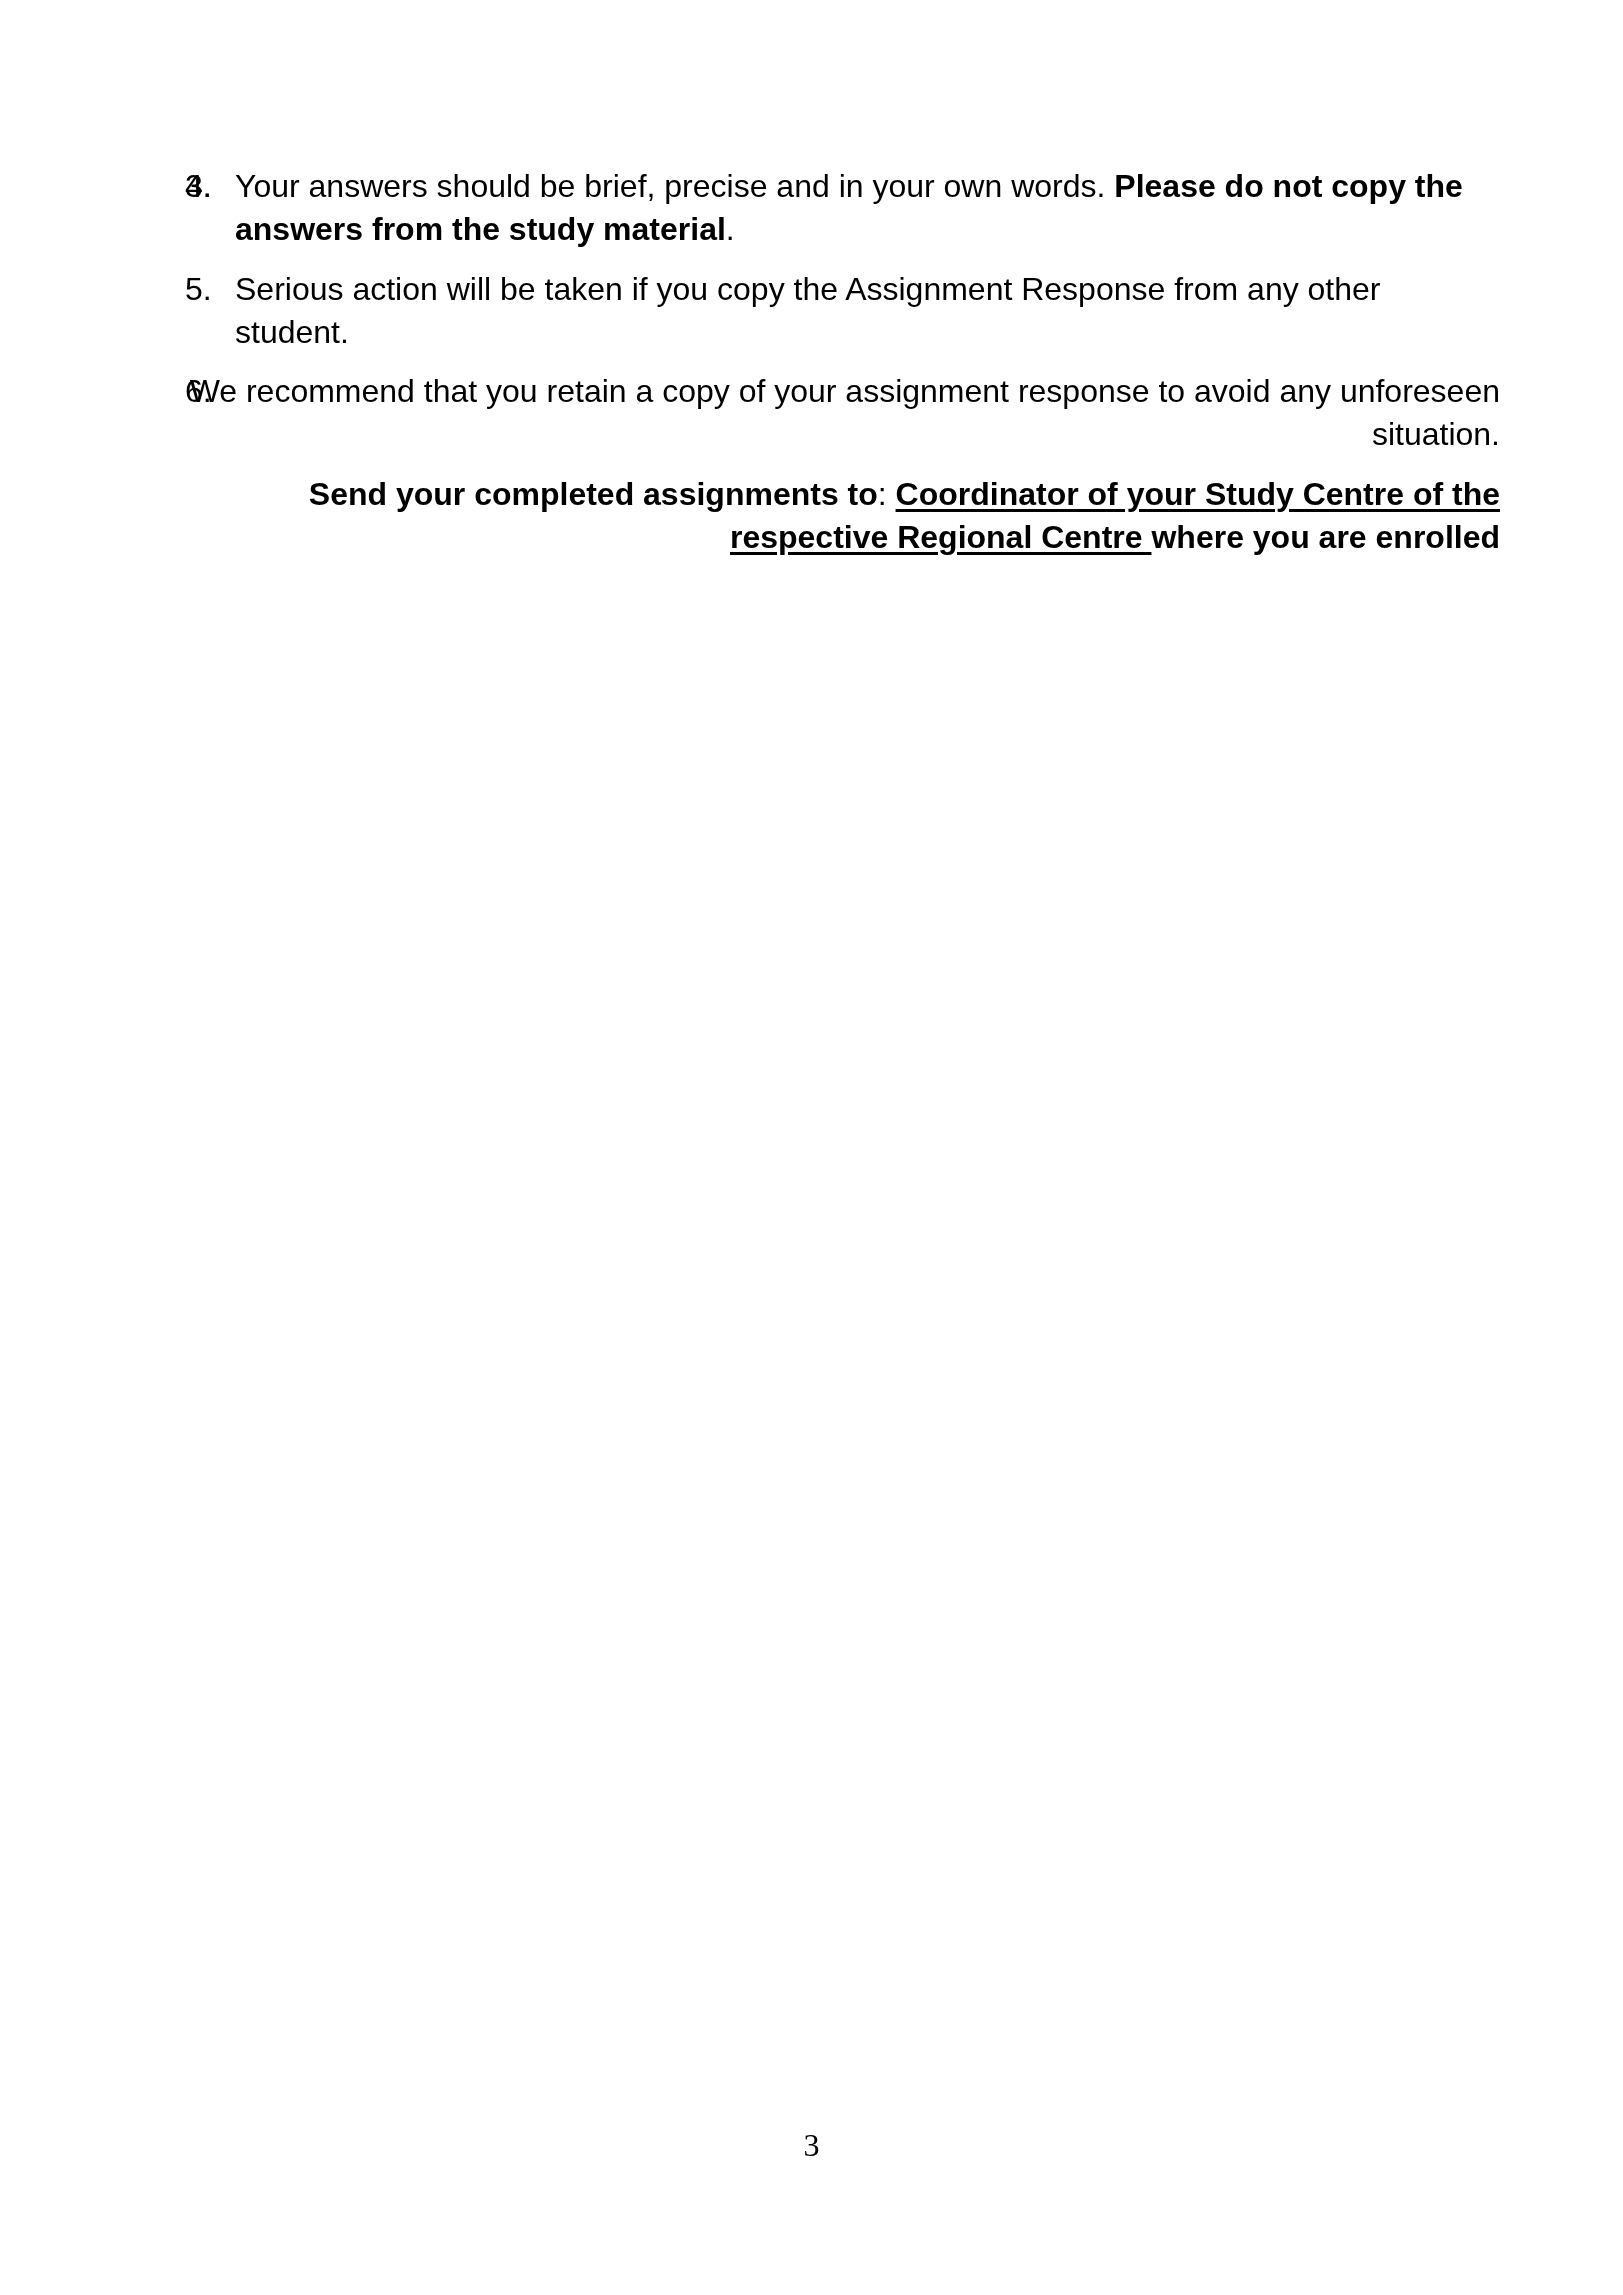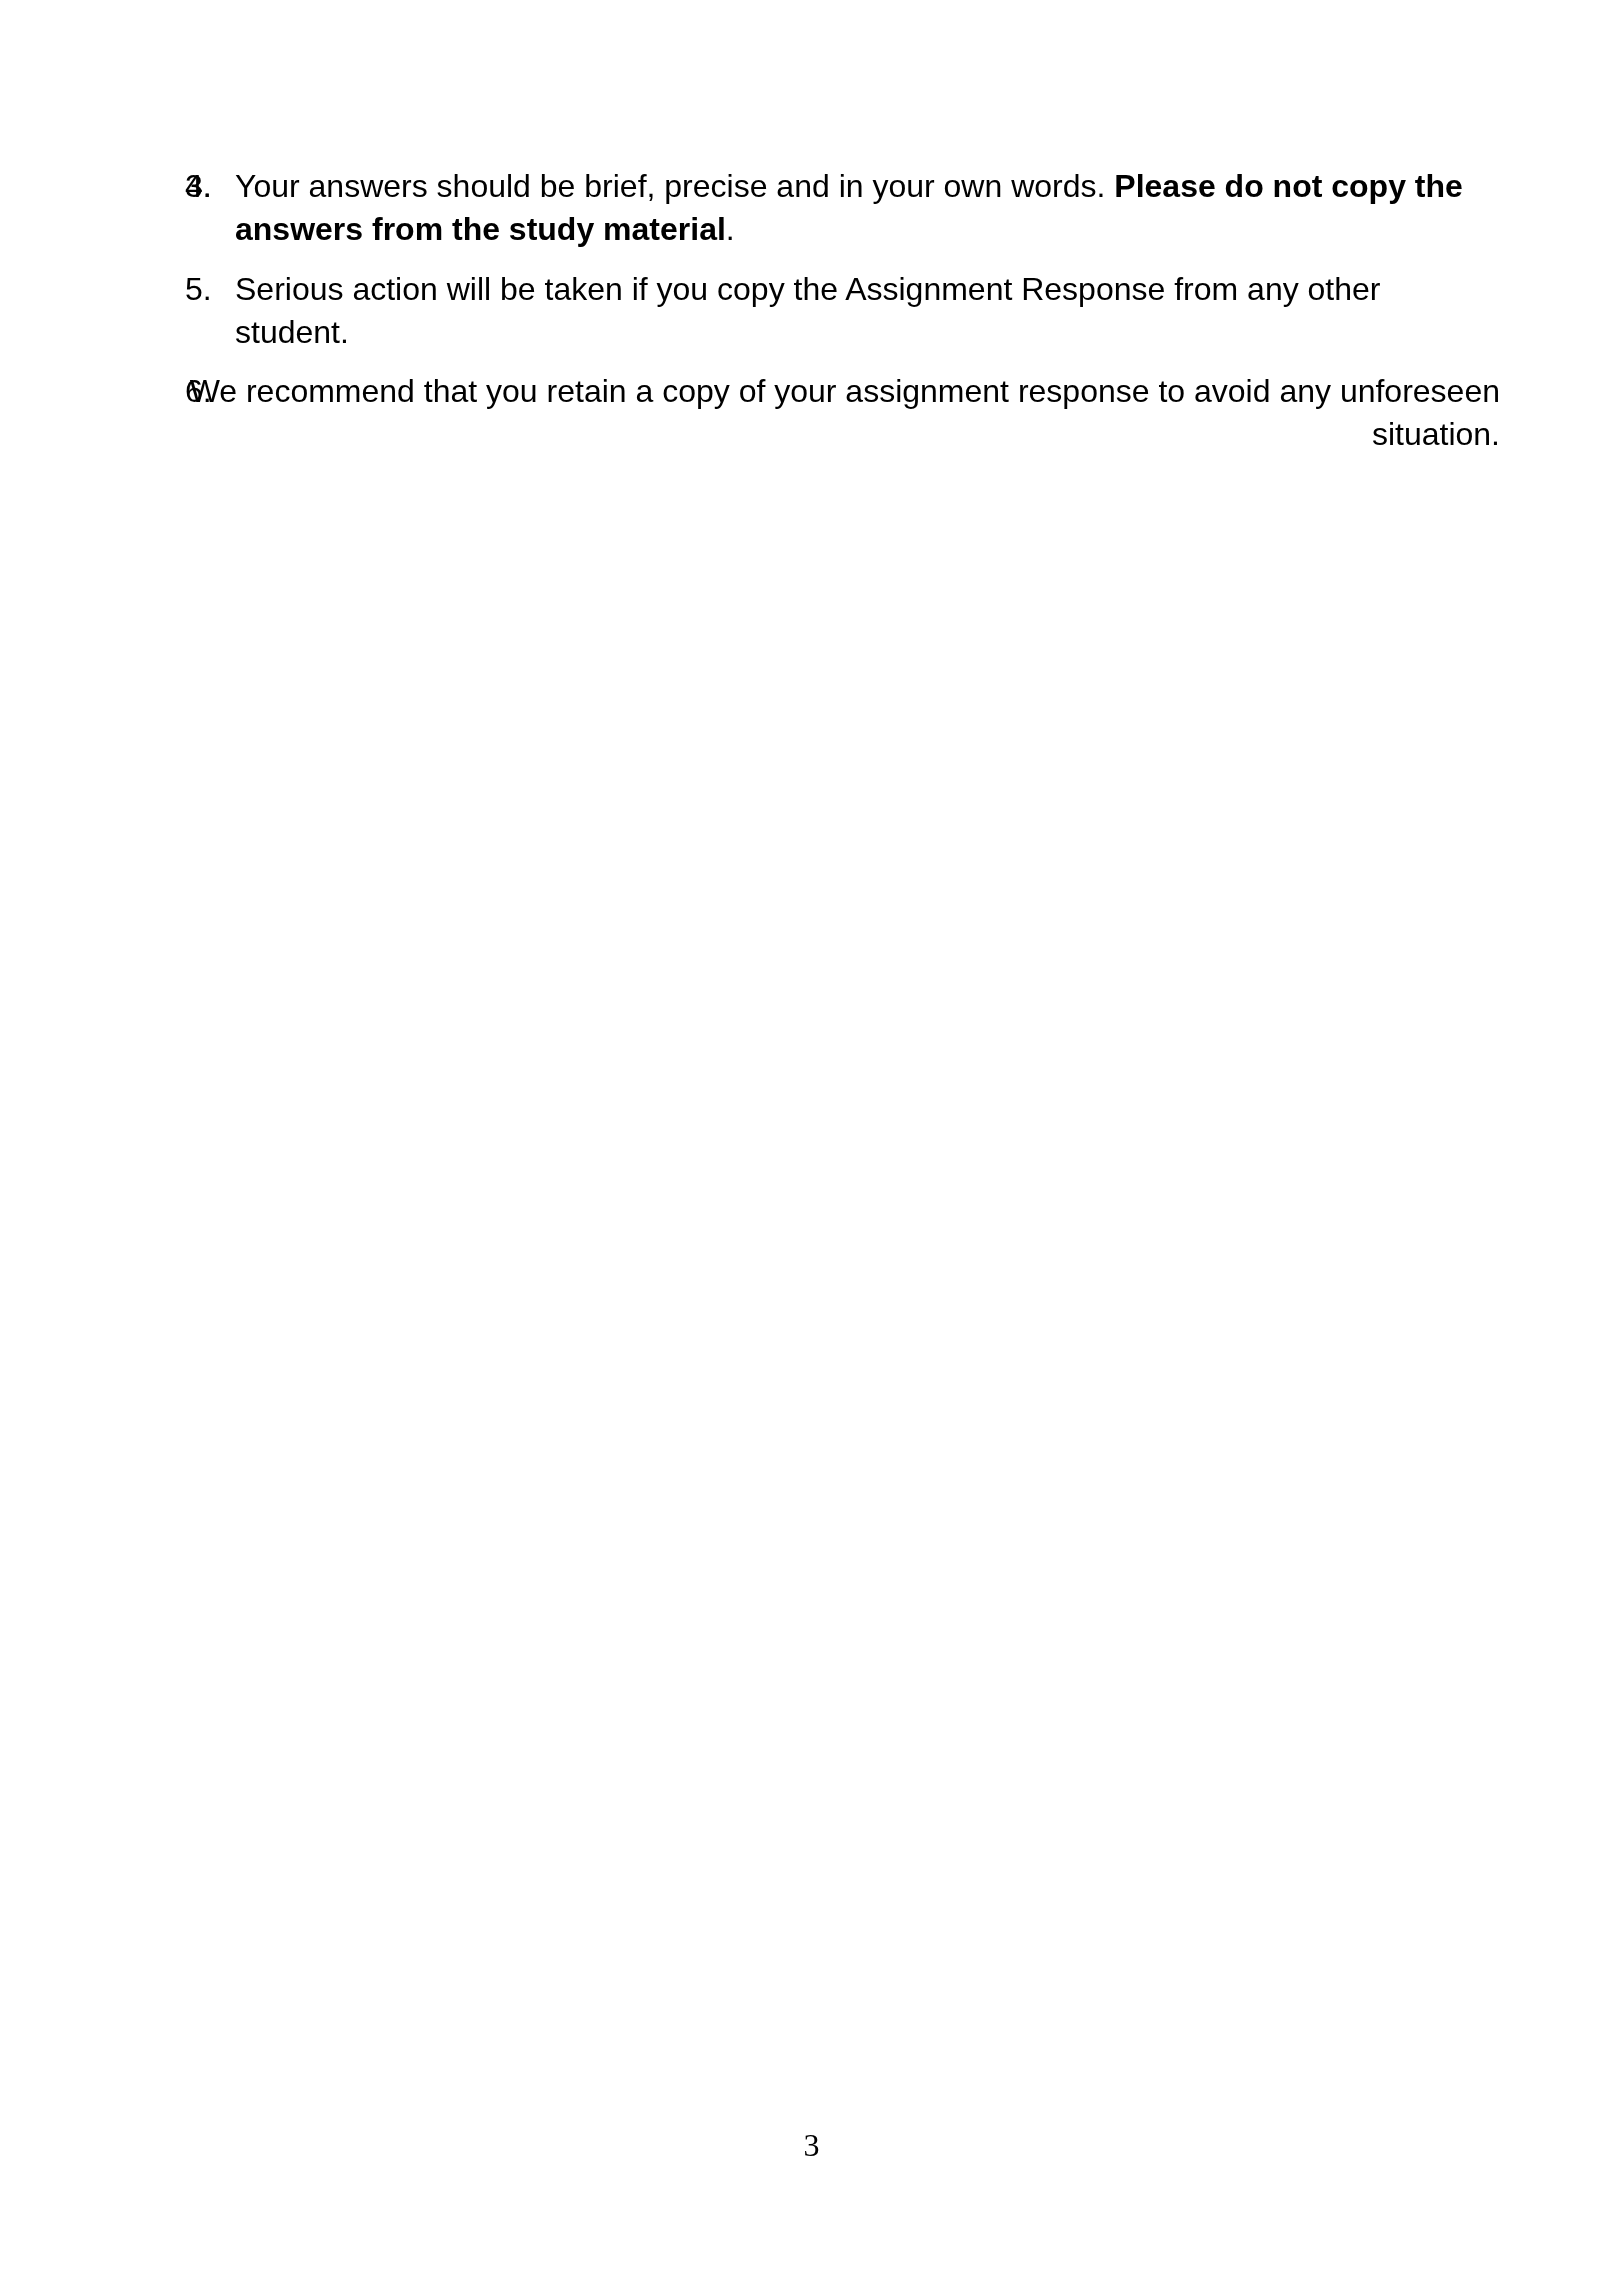--- a/index.html
+++ b/index.html
@@ -89,20 +89,23 @@
         <span class="num">5.</span>
         <span>Serious action will be taken if you copy the Assignment Response from any other student.</span>
       </li>
       <li>
         <span class="num">6.</span>
       </li>
     </ol>
 
     <p>We recommend that you retain a copy of your assignment response to avoid any unforeseen situation.</p>
 
+    <p>
+      <span class="bold">Send your completed assignments to</span><span>: </span><span class="bold underline">Coordinator of your Study Centre of the respective Regional Centre </span><span class="bold">where you are enrolled</span>
+    </p>
 
 
     <div class="spacer-lg"></div>
 
   </div>
 
   <div class="page-number">3</div>
 </div>
 
 

